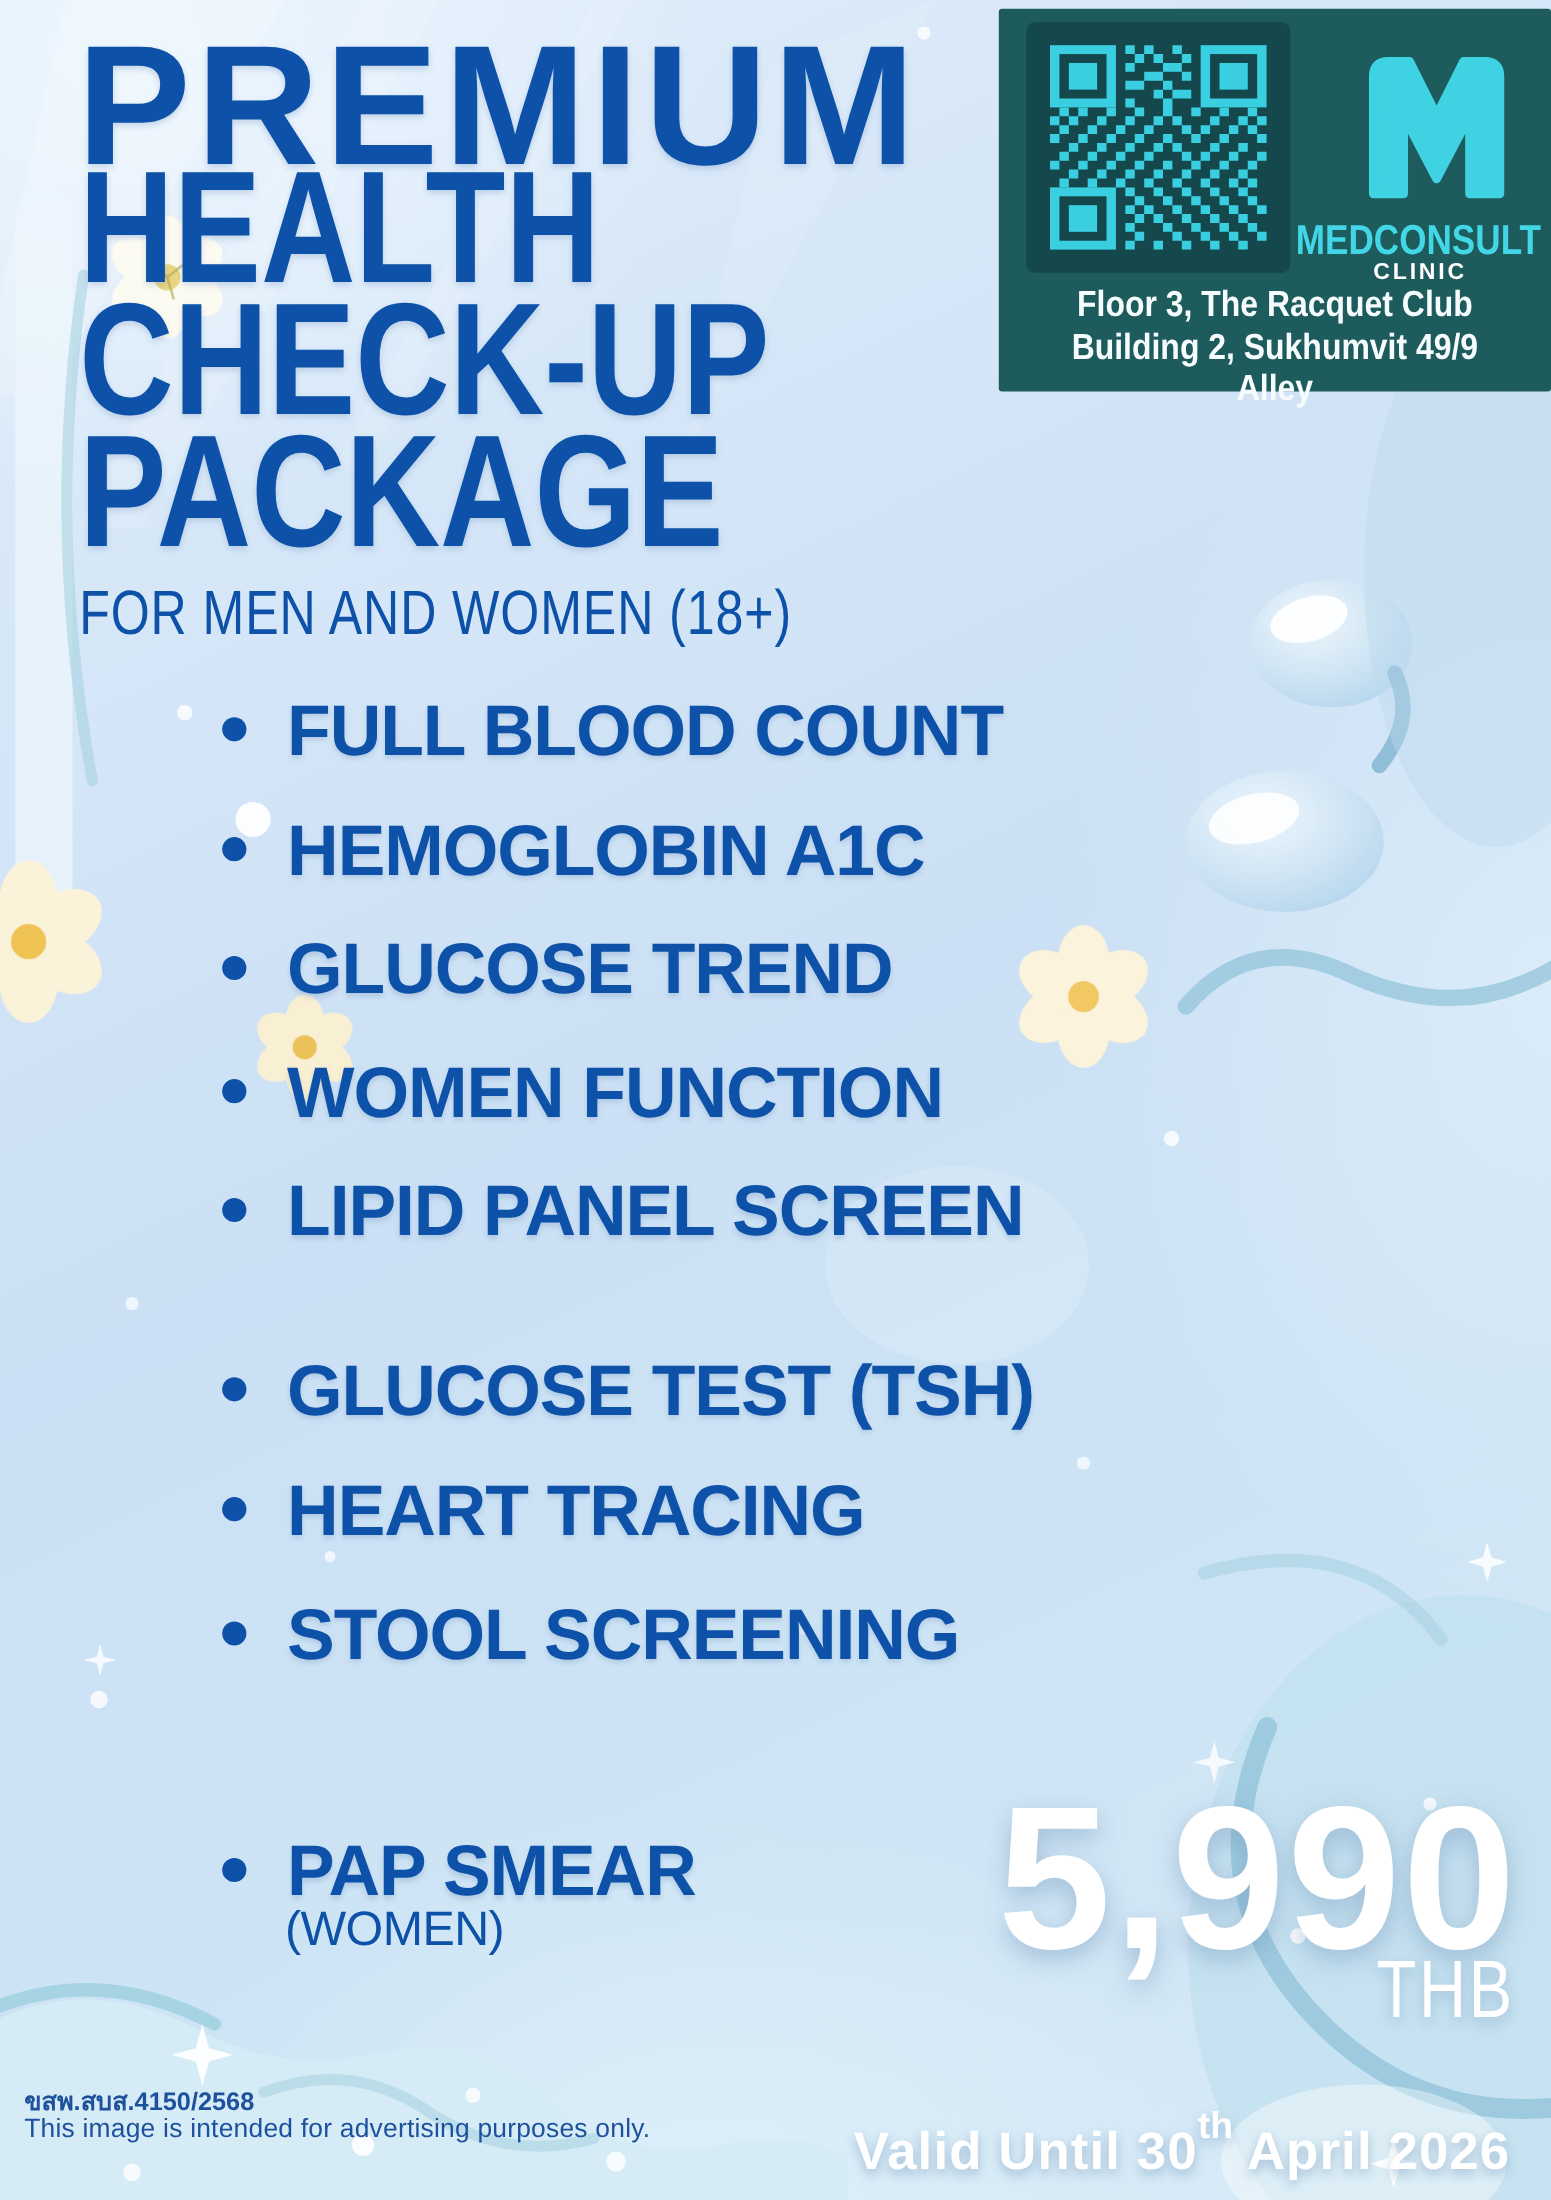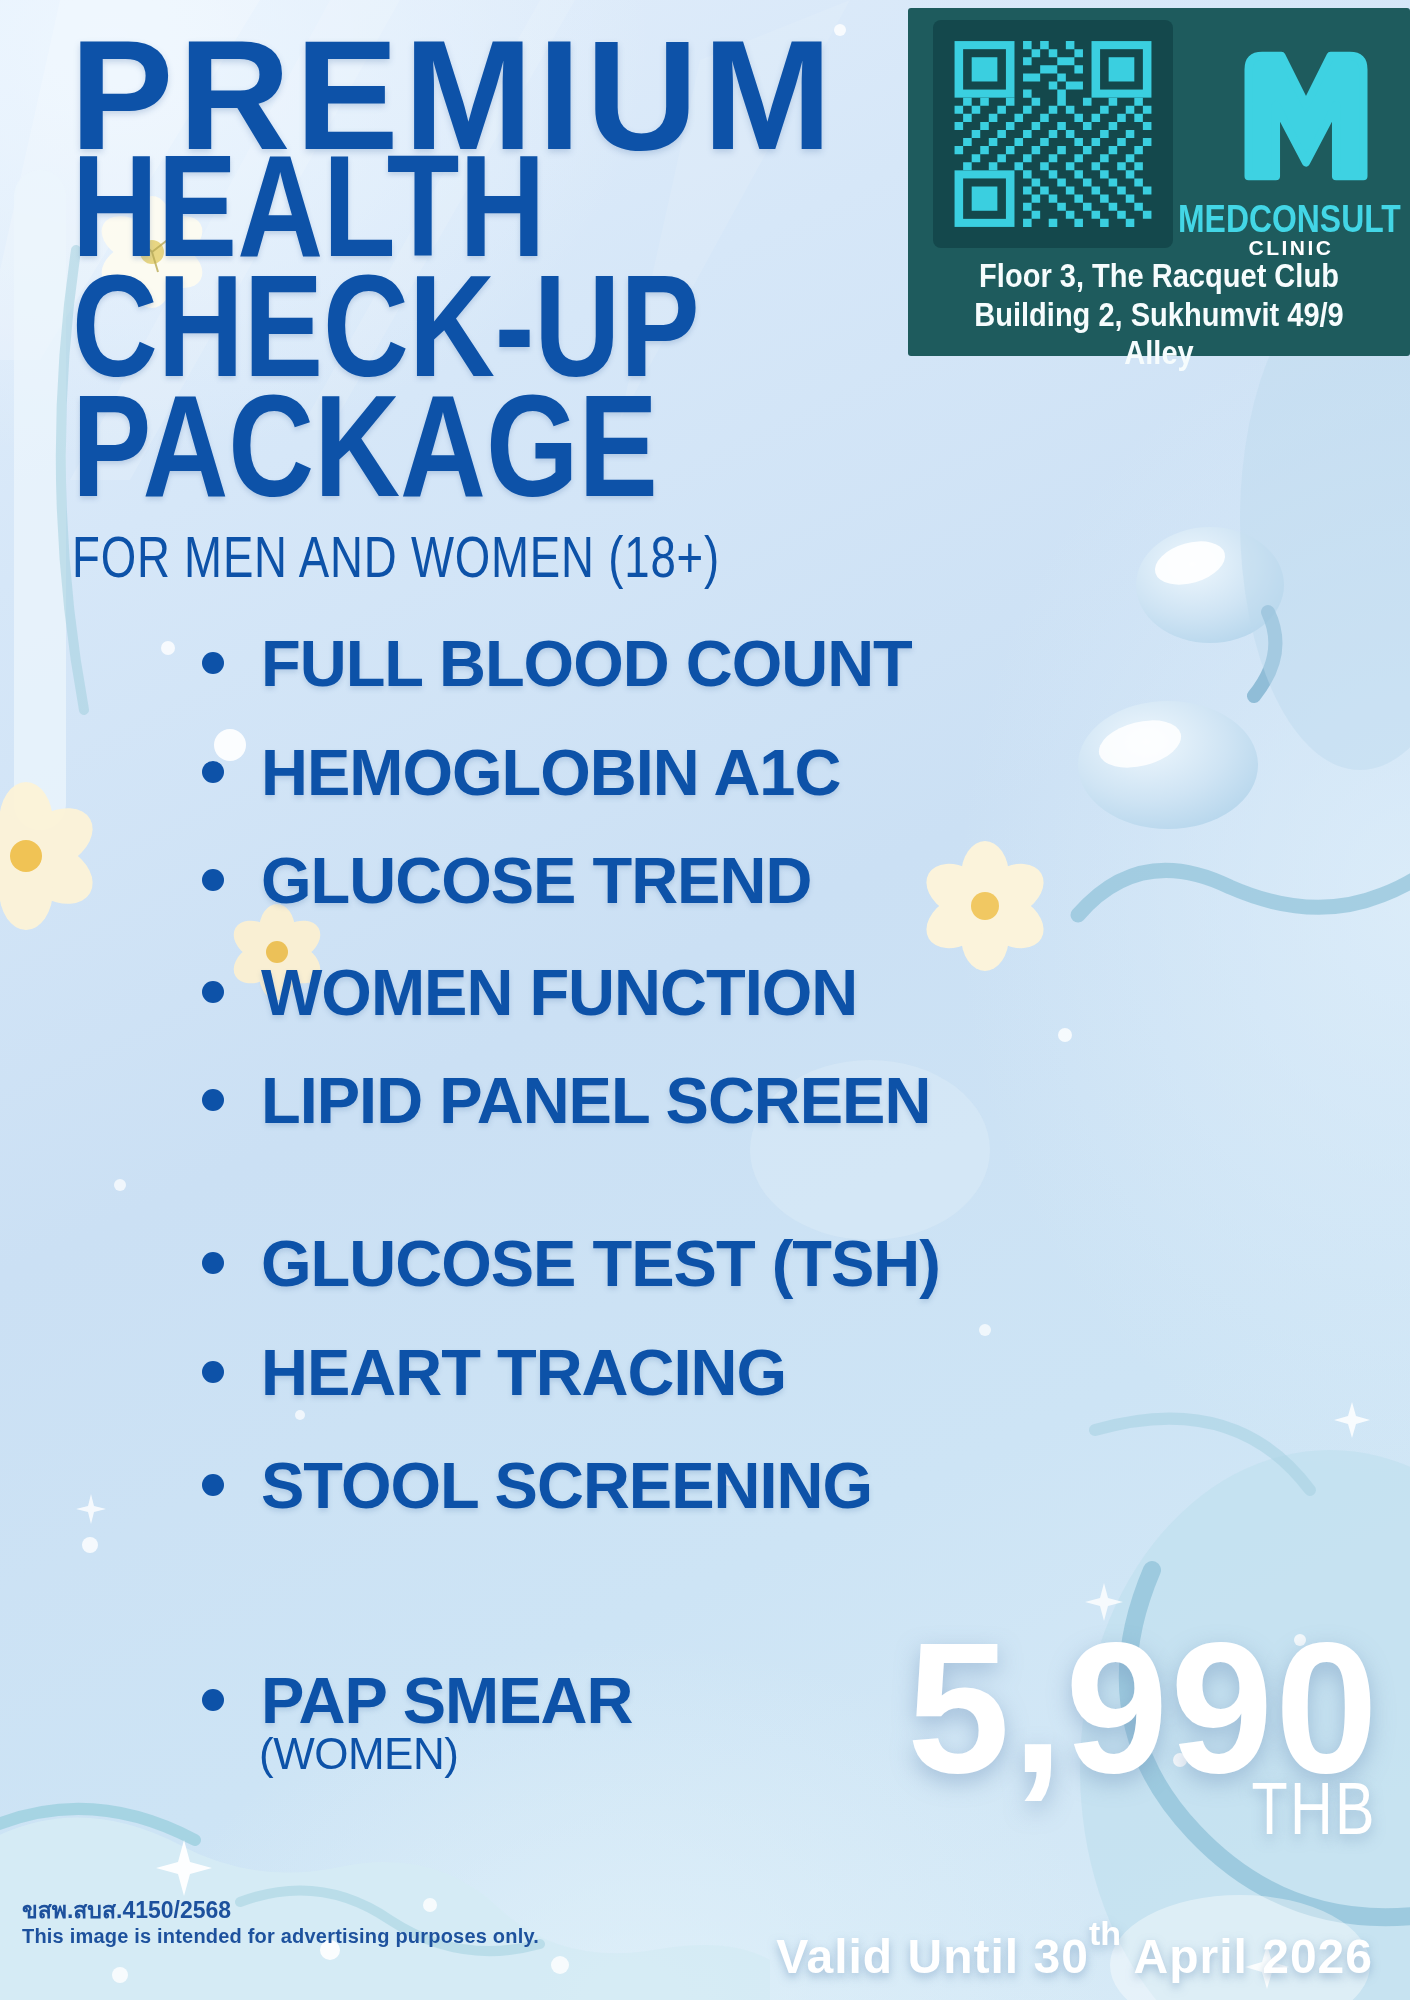--- a/index.html
+++ b/index.html
@@ -74,21 +74,21 @@
   }
   .valid{
     position:absolute;right:37px;top:1914px;
     font-size:48px;font-weight:700;letter-spacing:1px;color:#ffffff;white-space:nowrap;
     text-shadow:0 4px 10px rgba(110,148,186,.55);
   }
   .valid sup{font-size:34px;vertical-align:28px;letter-spacing:0;}
   
   .footer{position:absolute;left:22px;top:1899px;color:#1d519d;}
   .footer .lic{font-size:23px;line-height:22.5px;font-weight:700;}
-  .footer .disc{font-size:20px;line-height:24px;font-weight:700;margin-top:2px;letter-spacing:.2px;}
+  .footer .disc{font-size:24px;line-height:24px;font-weight:400;margin-top:2px;letter-spacing:.2px;}
 </style>
 </head>
 <body>
 
 <div class="canvas">
 
   <svg class="deco" viewBox="0 0 1410 2000" aria-hidden="true">
     <defs>
       <radialGradient id="blob" cx="38%" cy="32%" r="75%">
         <stop offset="0%" stop-color="#eef7fd"></stop>

